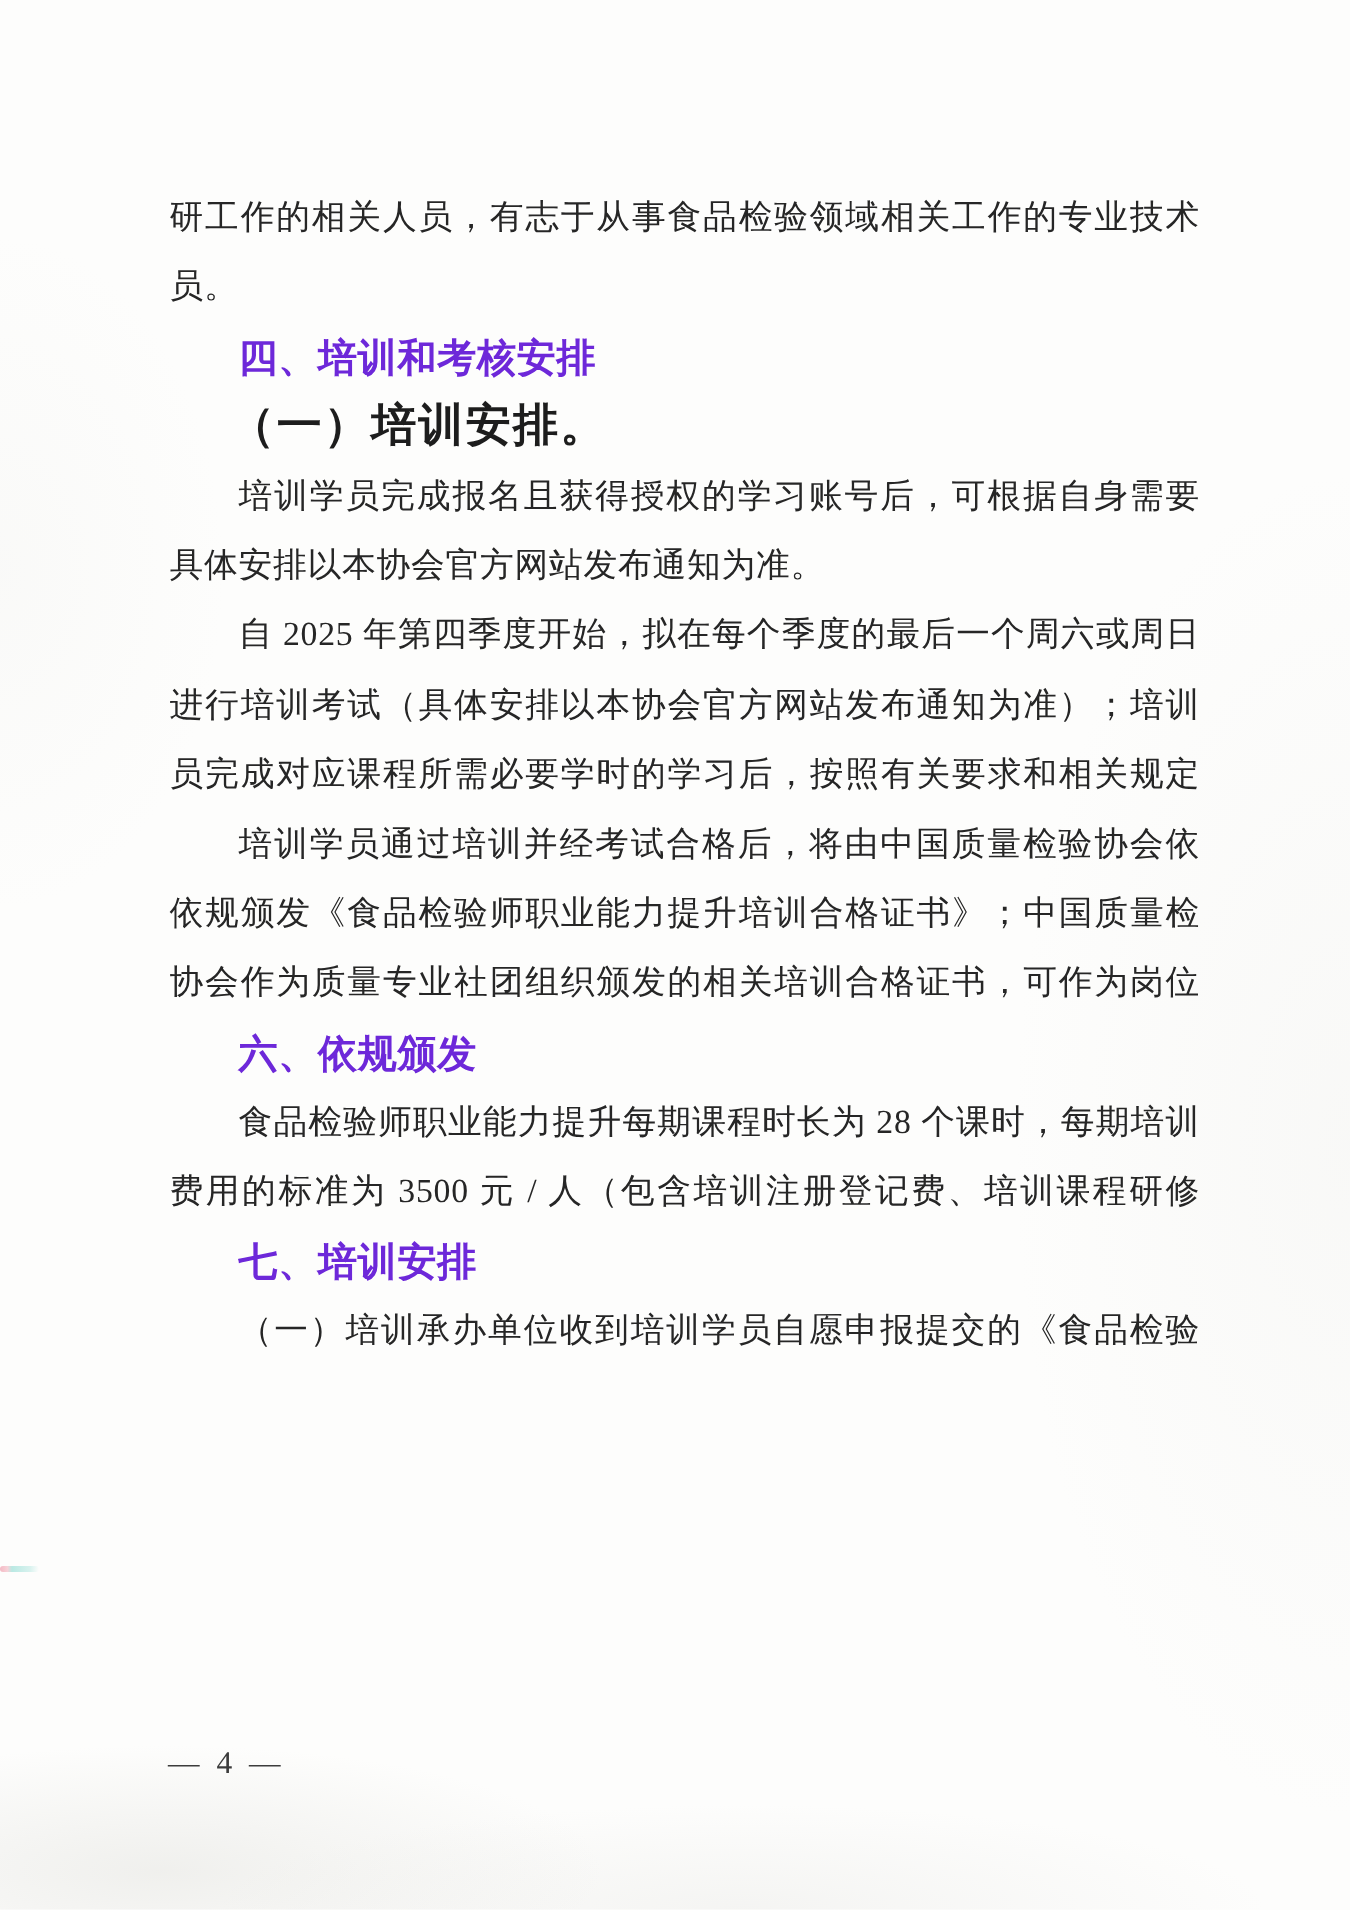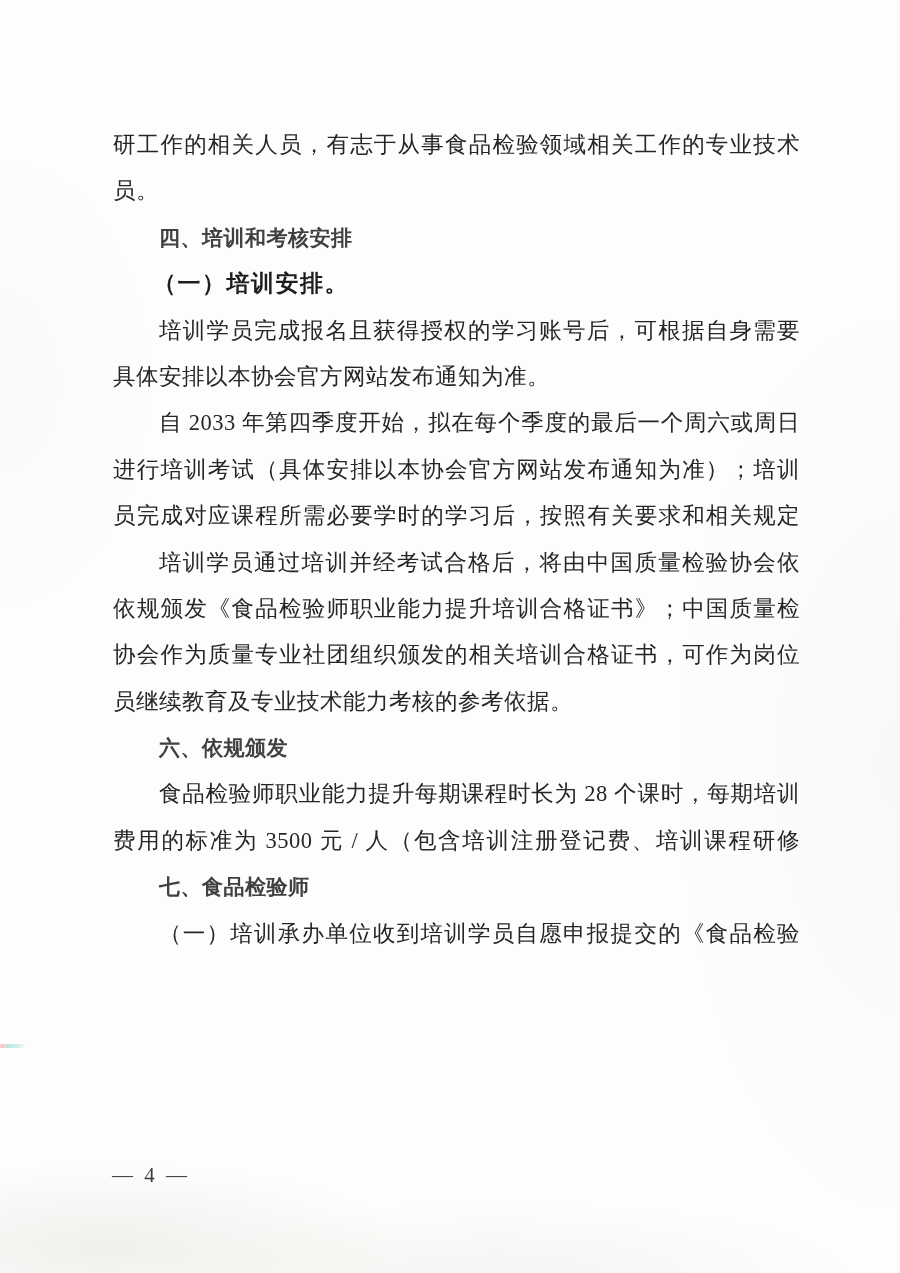--- a/index.html
+++ b/index.html
@@ -56,28 +56,28 @@
     text-align: justify;
     text-align-last: justify;
     text-justify: inter-character;
   }
   .line.indent {
     text-indent: 46px;
   }
   .line.heading {
     font-family: Liberation Sans, sans-serif;
     font-weight: 700;
-    font-size: 21px;
+    font-size: 26px;
     padding-left: 46px;
-    color: #404040;
+    color: #6d28d9;
   }
   .line.subheading {
     font-family: "Liberation Serif", serif;
     font-weight: 700;
-    font-size: 23px;
+    font-size: 30px;
     padding-left: 40px;
     letter-spacing: 1.5px;
     color: #1d1d1d;
   }
   .page-footer {
     position: absolute;
     left: 112px;
     top: 1163px;
     font-size: 21px;
     letter-spacing: 3px;
@@ -91,27 +91,26 @@
 <div class="scan-texture"></div>
 <div class="artifact"></div>
 
 <div class="doc">
     <div class="line body stretch">研工作的相关人员，有志于从事食品检验领域相关工作的专业技术人</div>
     <div class="line body">员。</div>
     <div class="line heading">四、培训和考核安排</div>
     <div class="line subheading">（一）培训安排。</div>
     <div class="line body stretch indent">培训学员完成报名且获得授权的学习账号后，可根据自身需要随</div>
     <div class="line body">具体安排以本协会官方网站发布通知为准。</div>
-    <div class="line body stretch indent">自 2033 年第四季度开始，拟在每个季度的最后一个周六或周日</div>
+    <div class="line body stretch indent">自 2025 年第四季度开始，拟在每个季度的最后一个周六或周日</div>
     <div class="line body stretch">进行培训考试（具体安排以本协会官方网站发布通知为准）；培训学</div>
     <div class="line body stretch">员完成对应课程所需必要学时的学习后，按照有关要求和相关规定登</div>
     <div class="line body stretch indent">培训学员通过培训并经考试合格后，将由中国质量检验协会依法</div>
     <div class="line body stretch">依规颁发《食品检验师职业能力提升培训合格证书》；中国质量检验</div>
     <div class="line body stretch">协会作为质量专业社团组织颁发的相关培训合格证书，可作为岗位人</div>
-    <div class="line body">员继续教育及专业技术能力考核的参考依据。</div>
     <div class="line heading">六、依规颁发</div>
     <div class="line body stretch indent">食品检验师职业能力提升每期课程时长为 28 个课时，每期培训</div>
     <div class="line body stretch">费用的标准为 3500 元 / 人（包含培训注册登记费、培训课程研修费、</div>
-    <div class="line heading">七、食品检验师</div>
+    <div class="line heading">七、培训安排</div>
     <div class="line body stretch indent">（一）培训承办单位收到培训学员自愿申报提交的《食品检验师</div>
   </div>
 
 <div class="page-footer">— 4 —</div>
 
 </body></html>

